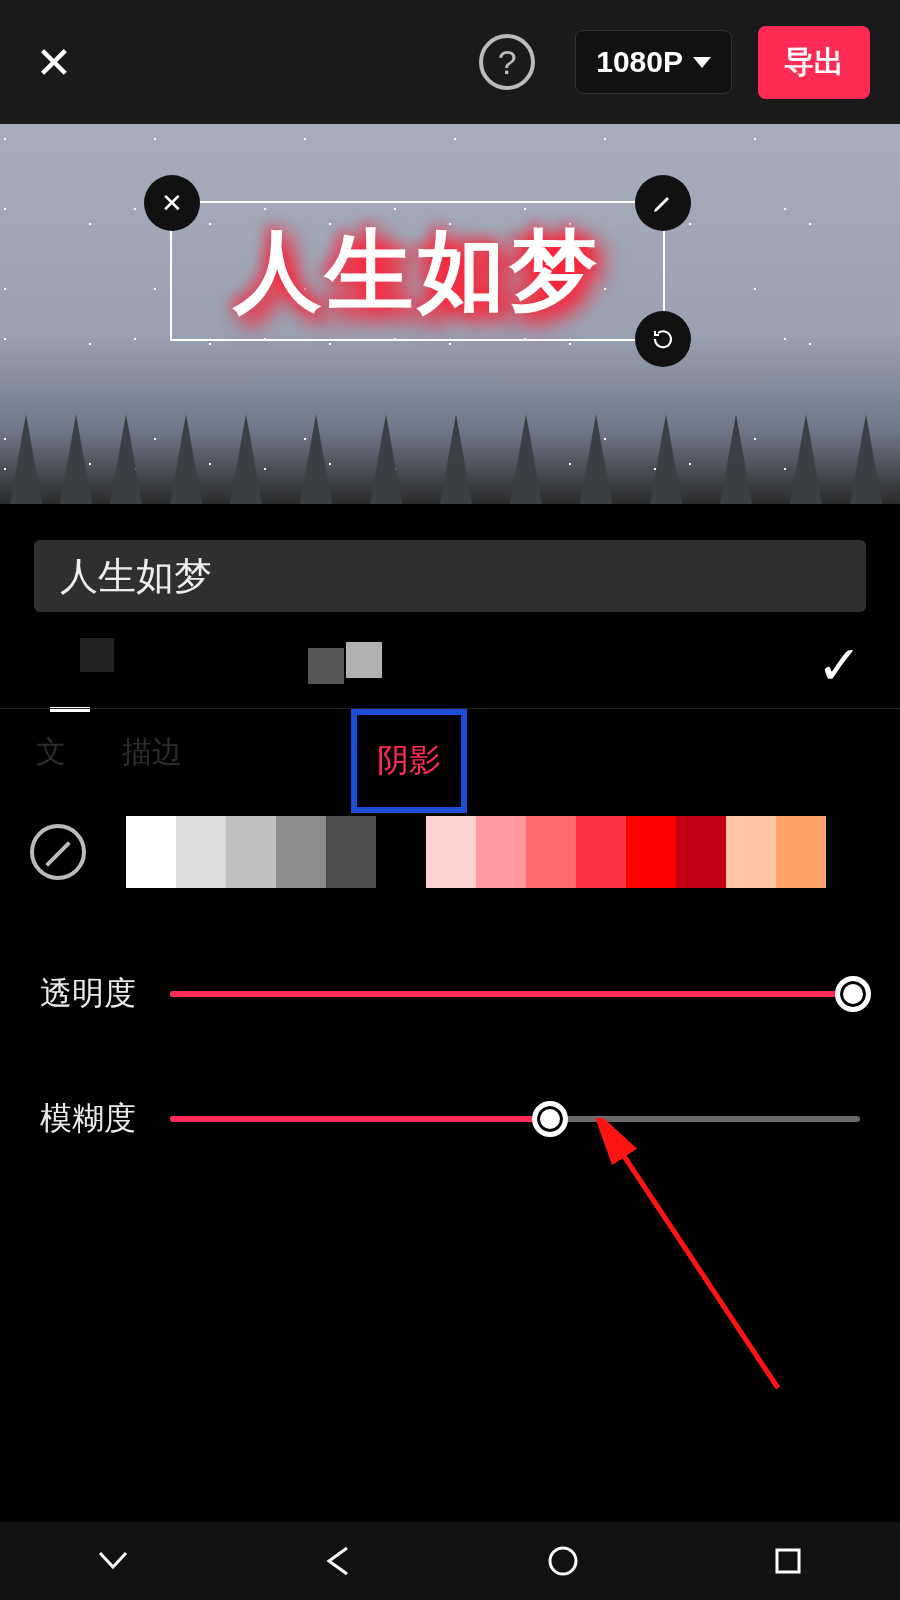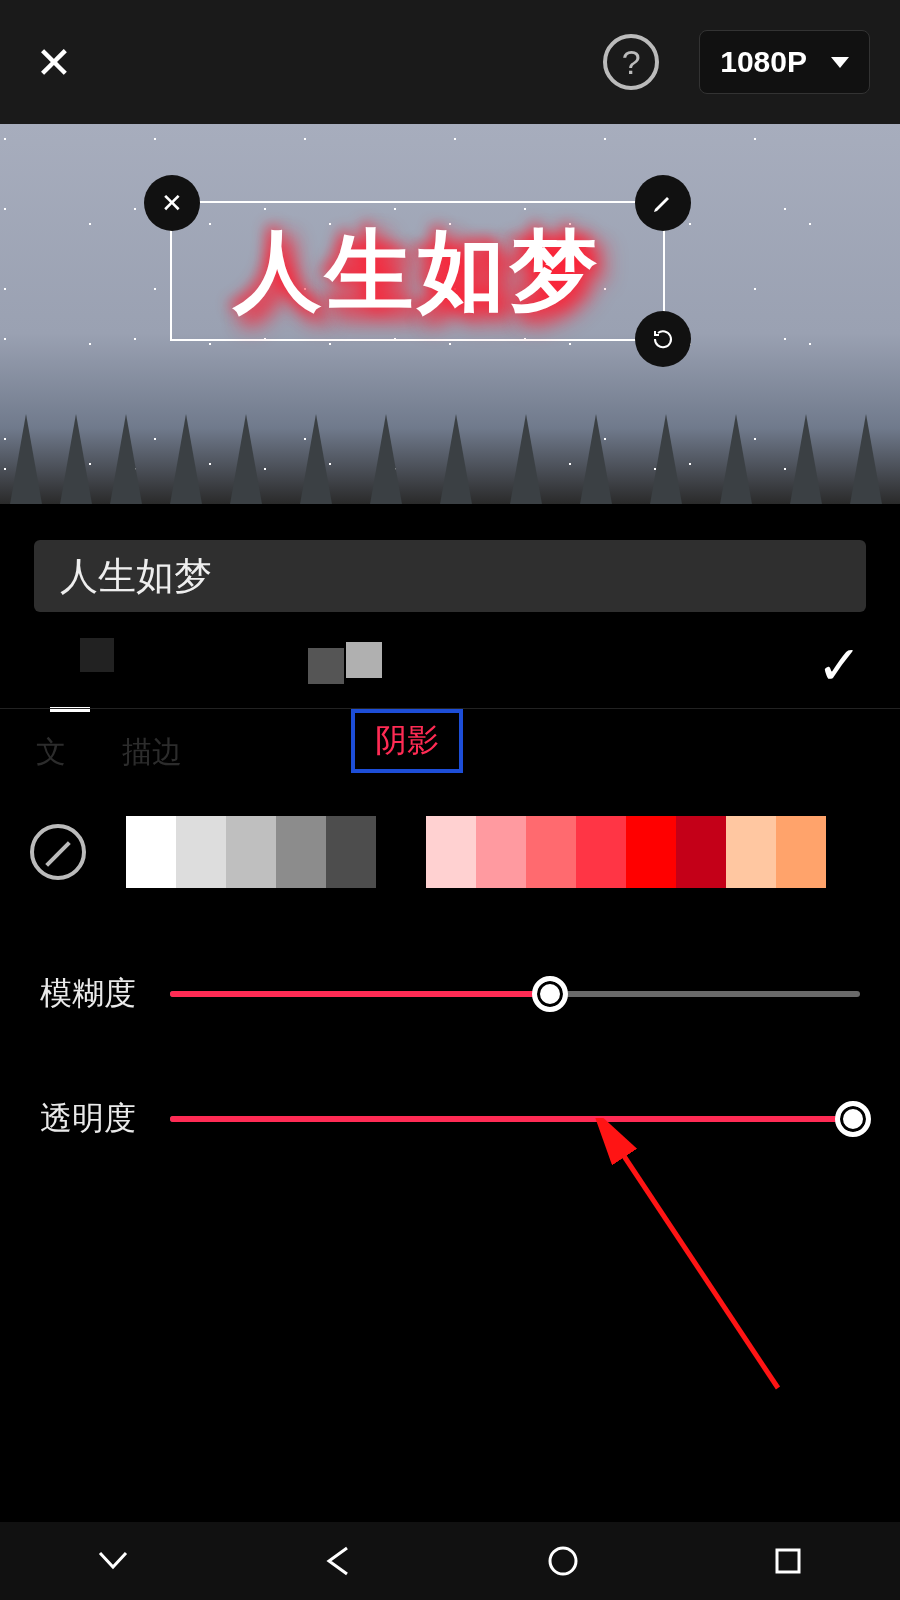--- a/index.html
+++ b/index.html
@@ -27,21 +27,21 @@
     font-size: 44px; color:#fff; font-weight:300;
   }
   .topbar .spacer { flex:1; }
   .topbar .help {
     width:56px; height:56px; border:4px solid #bbb; border-radius:50%;
     display:flex; align-items:center; justify-content:center;
     font-size:34px; color:#bbb; margin-right:40px;
   }
   .topbar .resbtn {
     background:#111; border:1px solid #333; border-radius:8px;
-    padding:14px 20px; display:flex; align-items:center; gap:24px;
+    padding:14px 20px; display:flex; align-items:center; gap:10px;
     font-size:30px; font-weight:600;
   }
   .topbar .resbtn .caret {
     width:0;height:0;border-left:9px solid transparent;border-right:9px solid transparent;
     border-top:11px solid #fff;
   }
   .topbar .export {
     background:#ff2b54; border-radius:8px; padding:16px 26px;
     font-size:30px; font-weight:600; margin-left:26px;
   }
@@ -117,21 +117,21 @@
 
   
   .tabs {
     height:88px; display:flex; align-items:center; gap:56px;
     padding-left:36px; border-top:1px solid #222; font-size:30px; color:#555;
     position:relative;
   }
   .tabs .faded { color:#444; opacity:.65; }
   .tabs .shadowtab {
     color:#ff2b54; font-size:32px; font-weight:500;
-    border:4px solid #1d4ed8; padding:6px 20px;
+    border:6px solid #1d4ed8; padding:24px 20px;
     position:absolute; left:351px; top:0;
   }
 
   
   .colorrow {
     display:flex; align-items:center; height:75px; margin-top:18px; padding-left:30px;
   }
   .nocolor {
     width:56px; height:56px; border:4px solid #bbb; border-radius:50%;
     position:relative; margin-right:40px;
@@ -175,20 +175,23 @@
 </head>
 <body>
 
 <div class="topbar">
   <div class="close-x">✕</div>
   <div class="spacer"></div>
   <div class="help">?</div>
   <div class="resbtn">
     <span>1080P</span>
     <span class="caret"></span>
+  </div>
+  <div class="export">
+    <span>导出</span>
   </div>
 </div>
 
 <div class="preview">
   <div class="snow"></div>
   <div class="trees">
 
     <div class="tree" style="left:10px"></div>
       <div class="tree" style="left:60px"></div>
     <div class="tree" style="left:110px"></div>
@@ -256,32 +259,32 @@
       <div class="sw" style="background: rgb(255, 0, 0);"></div>
       <div class="sw" style="background: rgb(196, 0, 24);"></div>
       <div class="sw" style="background: rgb(255, 199, 161);"></div>
       <div class="sw" style="background: rgb(255, 163, 107);"></div>
     </div>
 </div>
 
 <div class="controls">
 
   <div class="ctrl">
+    <div class="lbl">透明度</div>
+    <div class="track">
+      <div class="fill" id="fill-opacity" style="width: 99%;"></div>
+      <div class="thumb" id="thumb-opacity" style="left: 99%;"></div>
+    </div>
+  </div>
+
+  <div class="ctrl">
     <div class="lbl">模糊度</div>
     <div class="track">
       <div class="fill" id="fill-blur" style="width: 55%;"></div>
       <div class="thumb" id="thumb-blur" style="left: 55%;"></div>
-    </div>
-  </div>
-
-  <div class="ctrl">
-    <div class="lbl">透明度</div>
-    <div class="track">
-      <div class="fill" id="fill-opacity" style="width: 99%;"></div>
-      <div class="thumb" id="thumb-opacity" style="left: 99%;"></div>
     </div>
   </div>
 
 
 
 </div>
 
 <svg class="anno" style="left:588px; top:1118px;" width="220" height="290">
   <defs>
       <marker id="ah2" markerWidth="12" markerHeight="12" refX="6" refY="3" orient="auto">

